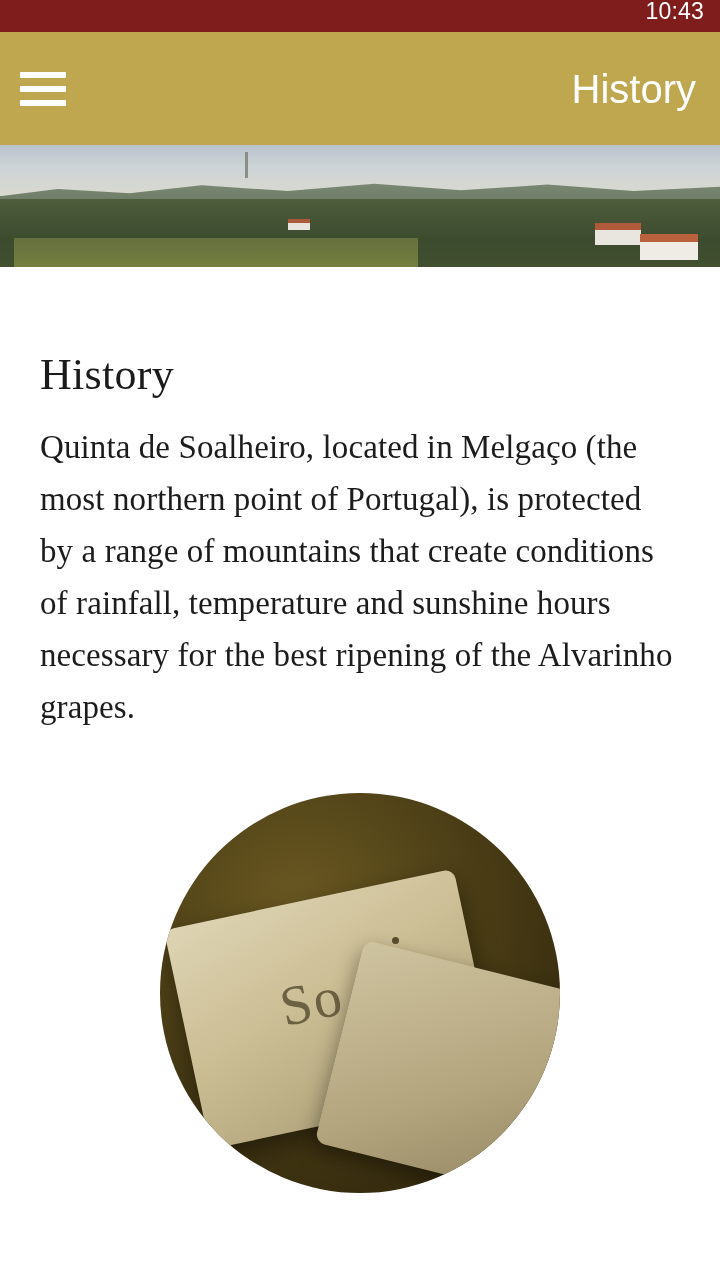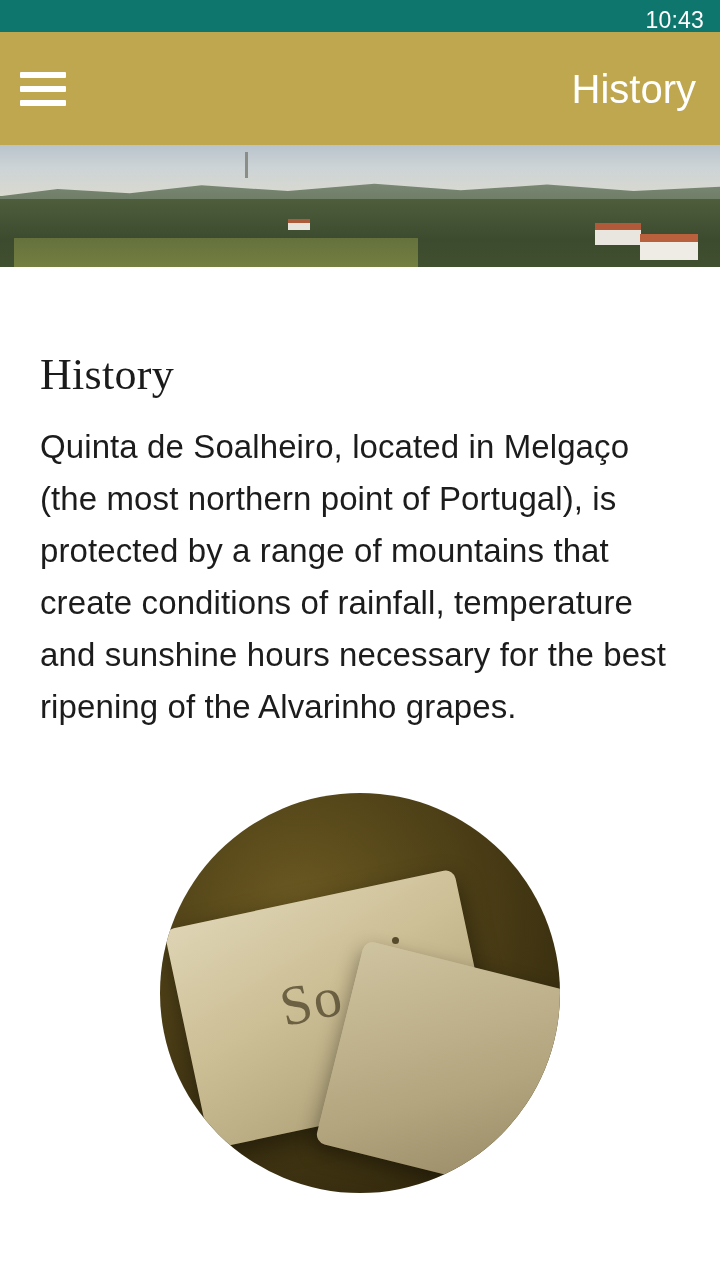--- a/index.html
+++ b/index.html
@@ -11,23 +11,23 @@
   }
   .phone {
     position:relative;
     width:720px; height:1280px;
     background:#ffffff;
   }
 
   
   .statusbar {
     height:32px;
-    background:#0f766e;
-    display:flex;
-    align-items:flex-end;
+    background:#7f1d1d;
+    display:flex;
+    align-items:flex-start;
     justify-content:flex-end;
     padding-right:16px;
   }
   .status-time {
     color:#ffffff;
     font-size:23px;
     letter-spacing:0.2px;
     line-height:1;
     font-family:"Liberation Sans", sans-serif;
   }
@@ -125,21 +125,21 @@
   .section-title {
     font-family:"Liberation Serif", serif;
     font-size:44px;
     font-weight:400;
     color:#1b1b1b;
     padding-top:86px;
     line-height:1;
     letter-spacing:0.3px;
   }
   .body-par {
-    font-family:Liberation Sans, sans-serif;
+    font-family:Liberation Serif, serif;
     font-size:33px;
     line-height:52px;
     color:#1c1c1c;
     margin-top:24px;
     letter-spacing:0.1px;
   }
   .body-par + .body-par { margin-top:44px; }
 
   
   .photo-wrap {

